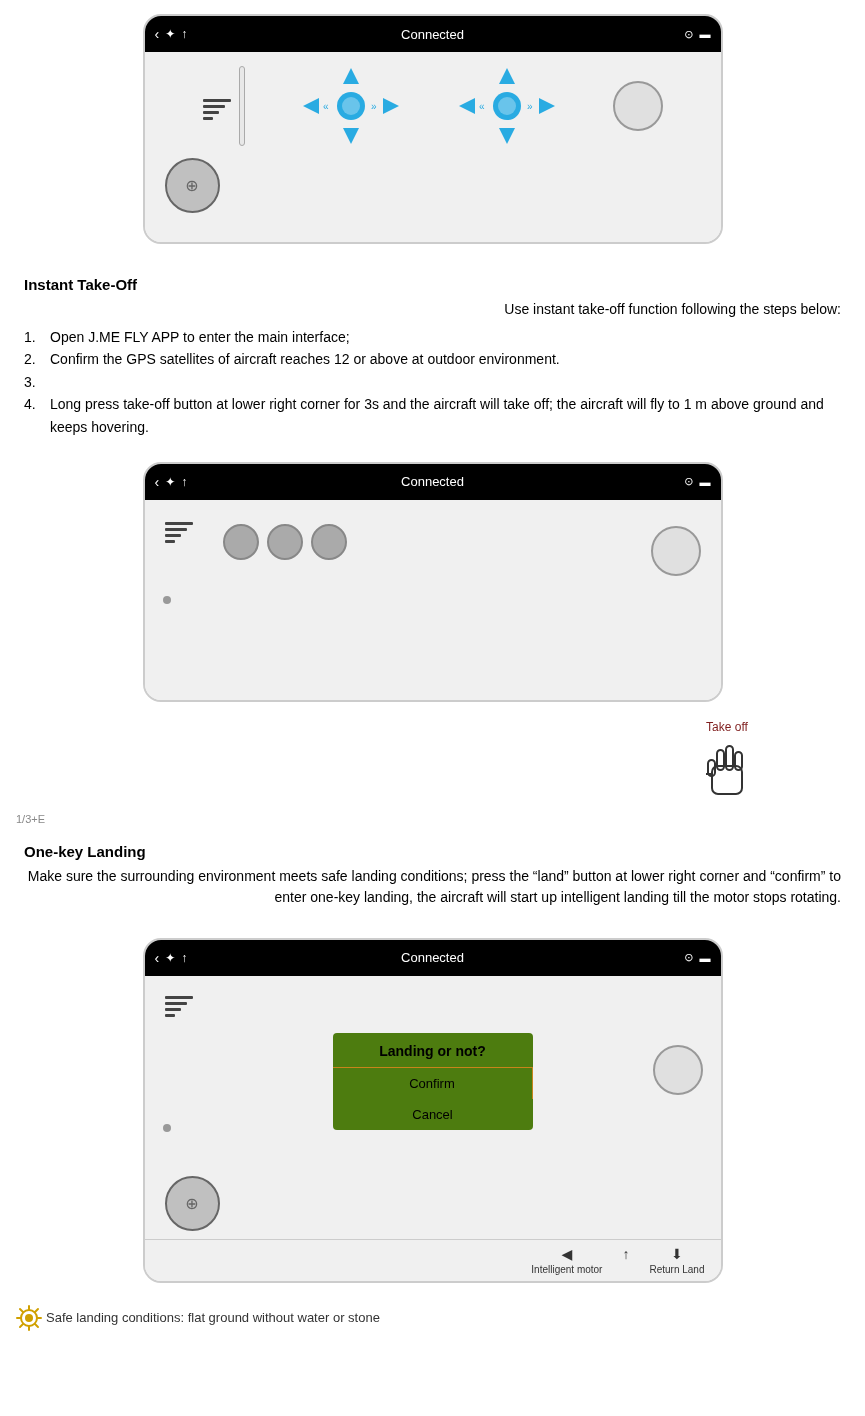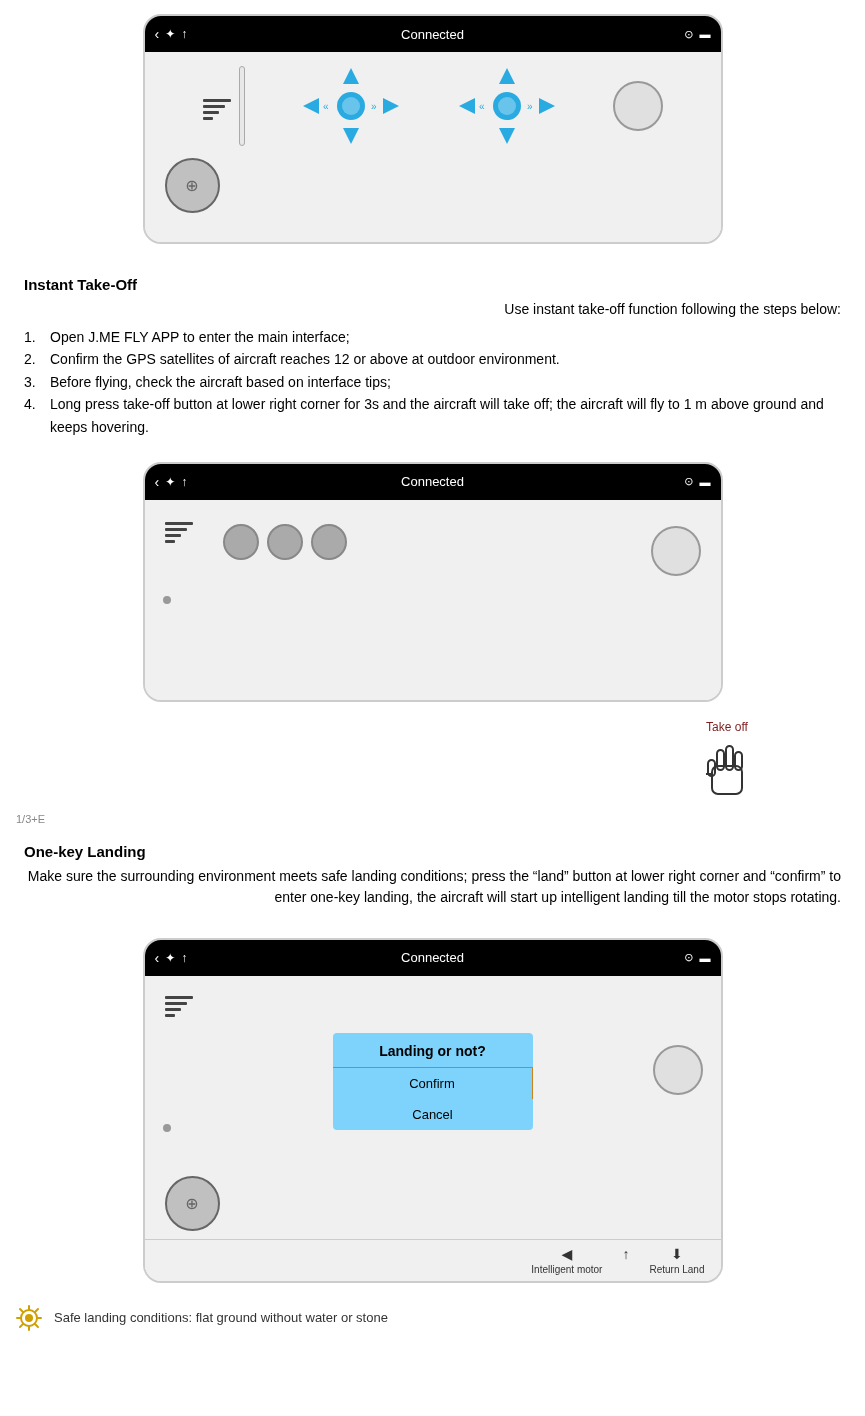--- a/index.html
+++ b/index.html
@@ -114,21 +114,21 @@
       width: 36px; height: 36px; border-radius: 50%;
       background: #aaa; border: 2px solid #888;
     }
 
     
     .phone3-screen {
       background: #f0f0f0;
       min-height: 200px;
     }
     .dialog-box {
-      background: #7dd3fc;
+      background: #4d7c0f;
       border-radius: 4px;
       margin: 0 auto;
       width: 200px;
       padding: 10px 0 0;
       text-align: center;
     }
     .dialog-title {
       font-size: 14px;
       font-weight: bold;
       color: #000;
@@ -164,21 +164,21 @@
     }
     .toolbar-item {
       display: flex; flex-direction: column; align-items: center; gap: 2px;
     }
     .toolbar-icon { font-size: 14px; }
 
     
     .warning-note {
       display: flex;
       align-items: center;
-      gap: 12px;
+      gap: 4px;
       padding: 8px 8px;
       font-size: 13px;
       color: #333;
     }
 
     
     .page-wrapper {
       padding: 0 8px;
     }
     .phone-wrapper {
@@ -306,21 +306,20 @@
         <li>
           <span class="list-num">1.</span>
           <span>Open J.ME FLY APP to enter the main interface;</span>
         </li>
         <li>
           <span class="list-num">2.</span>
           <span>Confirm the GPS satellites of aircraft reaches 12 or above at outdoor environment.</span>
         </li>
         <li>
           <span class="list-num">3.</span>
-          <span>Before flying, check the aircraft based on interface tips;</span>
         </li>
         <li>
           <span class="list-num">4.</span>
           <span>Long press take-off button at lower right corner for 3s and the aircraft will take off; the aircraft will fly to 1 m above ground and keeps hovering.</span>
         </li>
       </ol>
     </div>
   </div>
 
   <div class="phone-wrapper">

